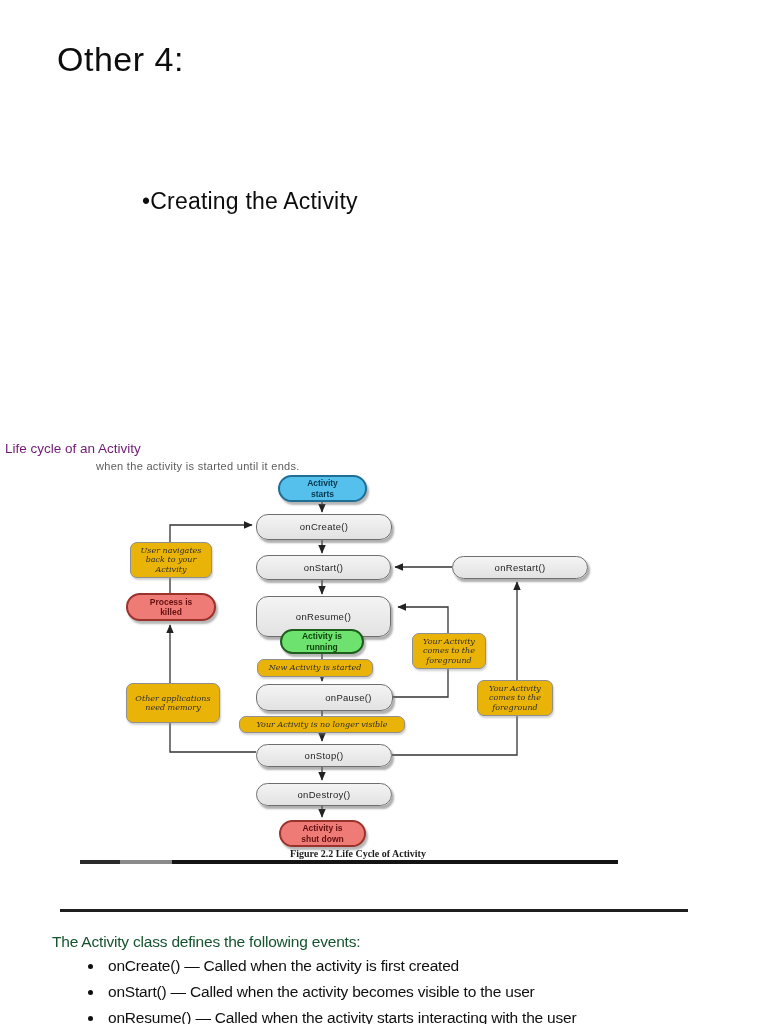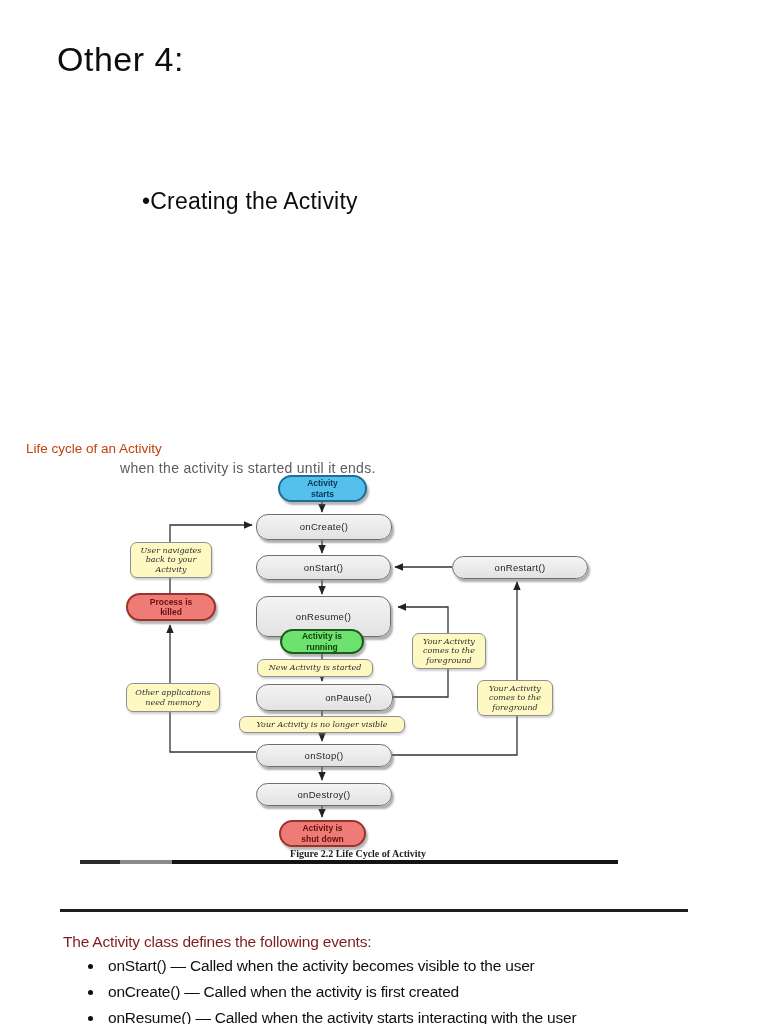--- a/index.html
+++ b/index.html
@@ -3,55 +3,55 @@
 <meta charset="utf-8">
 <style>
   html,body{margin:0;padding:0;background:#e9e9e9;}
   .page{
     position:relative;width:768px;height:1024px;background:#ffffff;
     overflow:hidden;font-family:"Liberation Sans",sans-serif;color:#111;
   }
   
   .title{position:absolute;left:57px;top:40px;font-size:34px;font-weight:500;letter-spacing:.5px;color:#0d0d0d;}
   .bullet-title{position:absolute;left:142px;top:188px;font-size:23px;font-weight:500;letter-spacing:.2px;color:#0d0d0d;}
-  .section-label{position:absolute;left:26px;top:441px;font-size:13.5px;color:#c2410c;}
+  .section-label{position:absolute;left:5px;top:441px;font-size:13.5px;color:#701a75;}
   
-  .intro-text{position:absolute;left:120px;top:460px;font-size:14px;color:#5c5c5c;letter-spacing:.3px;filter:blur(.2px);}
+  .intro-text{position:absolute;left:96px;top:460px;font-size:11px;color:#5c5c5c;letter-spacing:.3px;filter:blur(.2px);}
   svg.connectors{position:absolute;left:0;top:0;width:768px;height:1024px;pointer-events:none;}
   .node{
     position:absolute;display:flex;align-items:center;justify-content:center;
     text-align:center;white-space:pre-line;box-sizing:border-box;line-height:1.18;
   }
   .gbox{
     background:linear-gradient(#f4f4f4,#e2e2e2);
     border:1px solid #6e6e6e;border-radius:12px;
     box-shadow:2px 3px 2px rgba(110,110,110,.55);
     font-size:9.5px;color:#242424;letter-spacing:.3px;
   }
   .pill{
     border-radius:14px;font-weight:bold;font-size:8.5px;
     box-shadow:2px 3px 2px rgba(110,110,110,.5);
   }
   .pill.blue{background:var(--start-blue);border:2px solid #1f6e96;color:#08364f;}
   .pill.green{background:var(--running-green);border:2px solid #1d5c1d;color:#0e420e;}
   .pill.red{background:var(--killed-red);border:2px solid #9c322c;color:#641010;}
   .wlabel{
-    background:#fef9c3;border:1px solid #8f8f8f;border-radius:7px;
+    background:#eab308;border:1px solid #8f8f8f;border-radius:7px;
     font-family:"DejaVu Serif","Liberation Serif",serif;font-style:italic;
     font-size:8px;color:#2e2e2e;box-shadow:1px 2px 2px rgba(140,140,140,.4);
   }
   .caption{
     position:absolute;left:272px;top:848px;width:172px;text-align:center;
     font-family:"Liberation Serif",serif;font-weight:bold;font-size:10px;color:#1c1c1c;
   }
   .rule1{position:absolute;left:80px;top:860px;width:538px;height:4px;
     background:linear-gradient(90deg,#2a2a2a 0 40px,#8a8a8a 40px 92px,#141414 92px);}
   .rule2{position:absolute;left:60px;top:909px;width:628px;height:2.5px;background:#1f1f1f;}
   
-  .body-intro{position:absolute;left:63px;top:933px;font-size:15.5px;letter-spacing:-.2px;color:#7f1d1d;}
+  .body-intro{position:absolute;left:52px;top:933px;font-size:15.5px;letter-spacing:-.2px;color:#14532d;}
   .events-list{position:absolute;left:88px;top:957px;margin:0;padding:0;list-style:none;}
   .events-list li{position:relative;height:26px;padding-left:20px;font-size:15.5px;letter-spacing:-.2px;color:#0f0f0f;}
   .events-list li .dot{
     position:absolute;left:0;top:7px;width:5px;height:5px;border-radius:50%;background:#0f0f0f;
   }
 </style>
 </head>
 <body>
 
 <div class="page">
@@ -106,21 +106,21 @@
 
   <div class="node pill green" style="left:280px;top:629px;width:84px;height:25px;">Activity is
 running</div>
 
   <div class="node wlabel" style="left:412px;top:633px;width:74px;height:36px;">Your Activity
 comes to the
 foreground</div>
 
   <div class="node wlabel" style="left:257px;top:659px;width:116px;height:18px;">New Activity is started</div>
 
-  <div class="node wlabel" style="left:126px;top:683px;width:94px;height:29px;">Other applications
+  <div class="node wlabel" style="left:126px;top:683px;width:94px;height:40px;">Other applications
 need memory</div>
 
   <div class="node gbox" style="left:256px;top:684px;width:137px;height:27px;padding-left:48px;">onPause()</div>
 
   <div class="node wlabel" style="left:477px;top:680px;width:76px;height:36px;">Your Activity
 comes to the
 foreground</div>
 
   <div class="node wlabel" style="left:239px;top:716px;width:166px;height:17px;">Your Activity is no longer visible</div>
 
@@ -131,18 +131,18 @@
   <div class="node pill red" style="left:279px;top:820px;width:87px;height:27px;">Activity is
 shut down</div>
 
   <div class="caption">Figure 2.2 Life Cycle of Activity</div>
 
   <div class="rule1"></div>
   <div class="rule2"></div>
 
   <div class="body-intro">The Activity class defines the following events:</div>
   <ul class="events-list">
+    <li><span class="dot"></span><span>onCreate() — Called when the activity is first created</span></li>
     <li><span class="dot"></span><span>onStart() — Called when the activity becomes visible to the user</span></li>
-    <li><span class="dot"></span><span>onCreate() — Called when the activity is first created</span></li>
     <li><span class="dot"></span><span>onResume() — Called when the activity starts interacting with the user</span></li>
   </ul>
 
 </div>
 
 </body></html>

